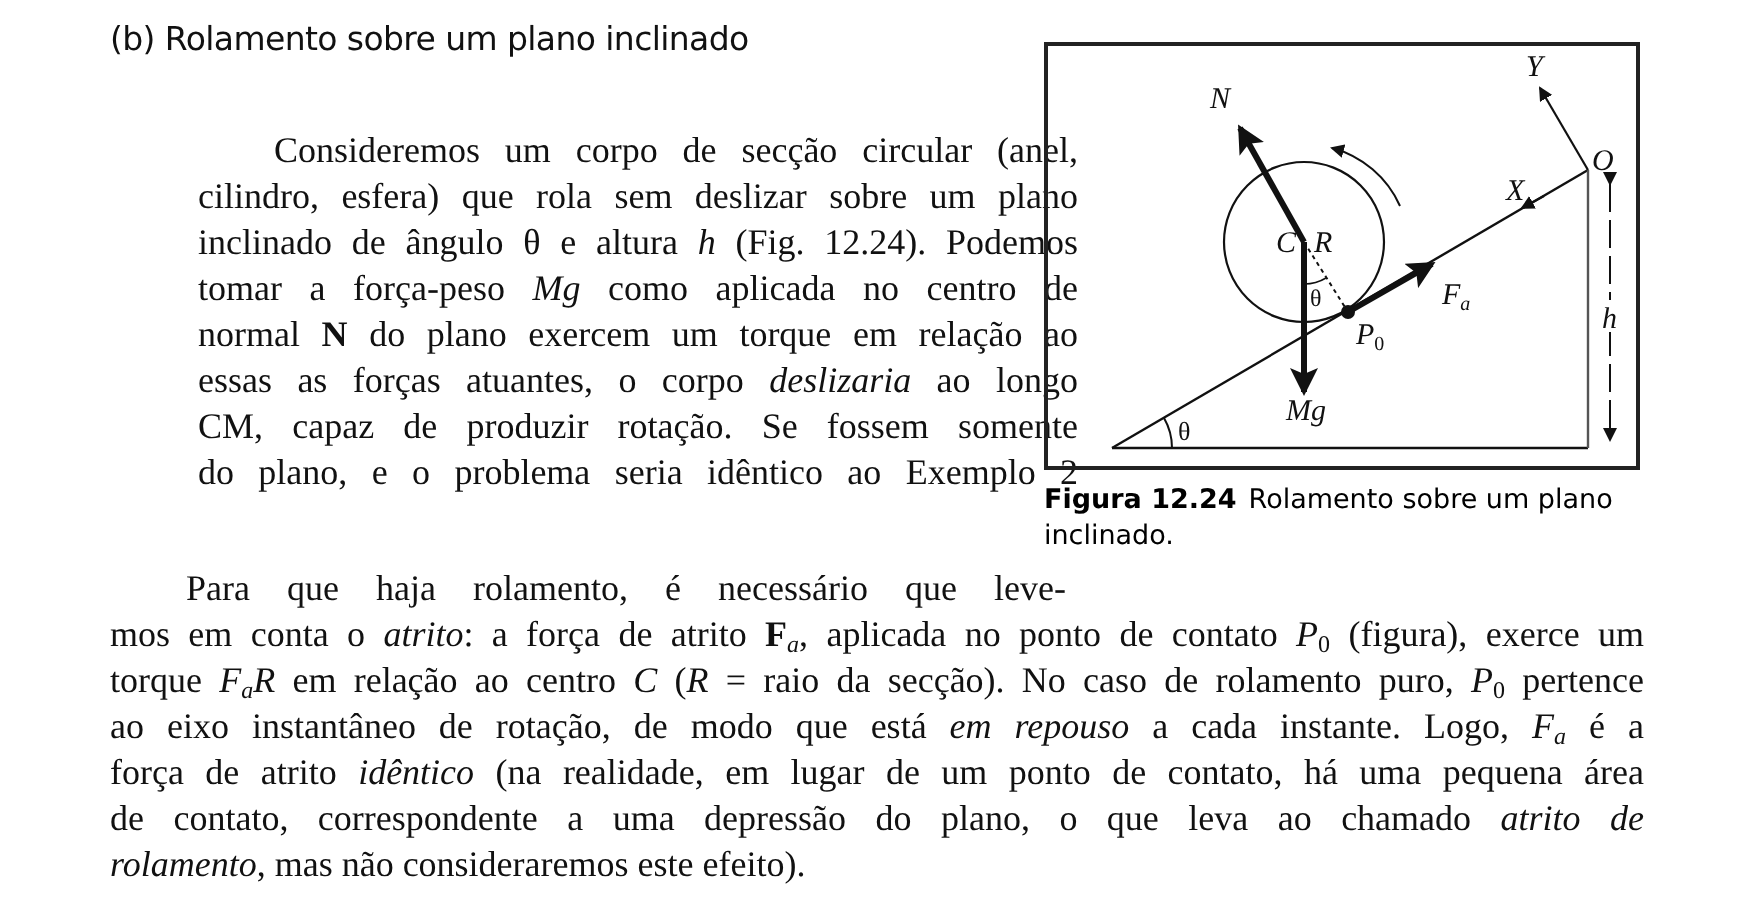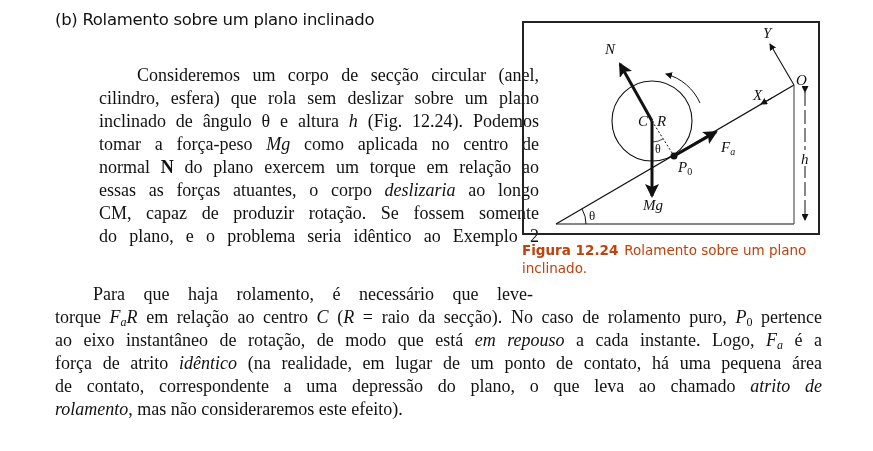--- a/index.html
+++ b/index.html
@@ -33,21 +33,21 @@
   b.vec { font-weight: bold; }
   sub { font-size: 12px; vertical-align: -3px; line-height: 0; }
   .figure-frame {
     position: absolute; left: 522px; top: 21px; width: 298px; height: 214px;
     border: 2px solid #222; box-sizing: border-box;
   }
   svg.fig { position: absolute; left: 0; top: 0; }
   .caption {
     position: absolute; left: 522px; top: 241px; width: 305px;
     font-family: "DejaVu Sans", "Liberation Sans", sans-serif;
-    font-size: 13.5px; line-height: 18px; color: #c2410c;
+    font-size: 13.5px; line-height: 18px; color: #000000;
   }
   .caption .cap-label { font-weight: bold; margin-right: 6px; }
 </style>
 </head>
 <body>
 
 <div class="title">(b) Rolamento sobre um plano inclinado</div>
 
 <div class="col-text" id="p1">
     <span class="line indent">Consideremos um corpo de secção circular (anel,</span>
@@ -55,20 +55,21 @@
     <span class="line">inclinado de ângulo θ e altura <i>h</i> (Fig. 12.24). Podemos</span>
     <span class="line">tomar a força-peso <i>Mg</i> como aplicada no centro de</span>
     <span class="line">normal <b class="vec">N</b> do plano exercem um torque em relação ao</span>
     <span class="line">essas as forças atuantes, o corpo <i>deslizaria</i> ao longo</span>
     <span class="line">CM, capaz de produzir rotação. Se fossem somente</span>
     <span class="line">do plano, e o problema seria idêntico ao Exemplo 2</span>
   </div>
 
 <div class="full-text" id="p2">
     <span class="line indent short">Para que haja rolamento, é necessário que leve-</span>
+    <span class="line">mos em conta o <i>atrito</i>: a força de atrito <b class="vec">F</b><sub class="it">a</sub>, aplicada no ponto de contato <i>P</i><sub class="it" style="font-style: normal;">0</sub> (figura), exerce um</span>
     <span class="line">torque <i>F</i><sub class="it">a</sub><i>R</i> em relação ao centro <i>C</i> (<i>R</i> = raio da secção). No caso de rolamento puro, <i>P</i><sub class="it" style="font-style: normal;">0</sub> pertence</span>
     <span class="line">ao eixo instantâneo de rotação, de modo que está <i>em repouso</i> a cada instante. Logo, <i>F</i><sub class="it">a</sub> é a</span>
     <span class="line">força de atrito <i>idêntico</i> (na realidade, em lugar de um ponto de contato, há uma pequena área</span>
     <span class="line">de contato, correspondente a uma depressão do plano, o que leva ao chamado <i>atrito de</i></span>
     <span class="line last"><i>rolamento</i>, mas não consideraremos este efeito).</span>
   </div>
 
 <div class="figure-frame">
   <svg class="fig" width="298" height="214" viewBox="522 21 298 214">
     <defs>

